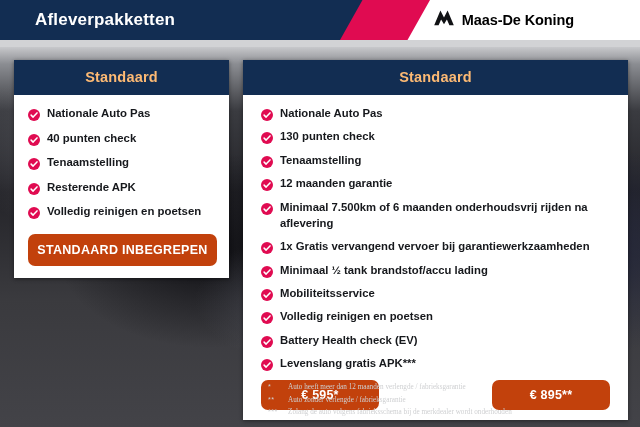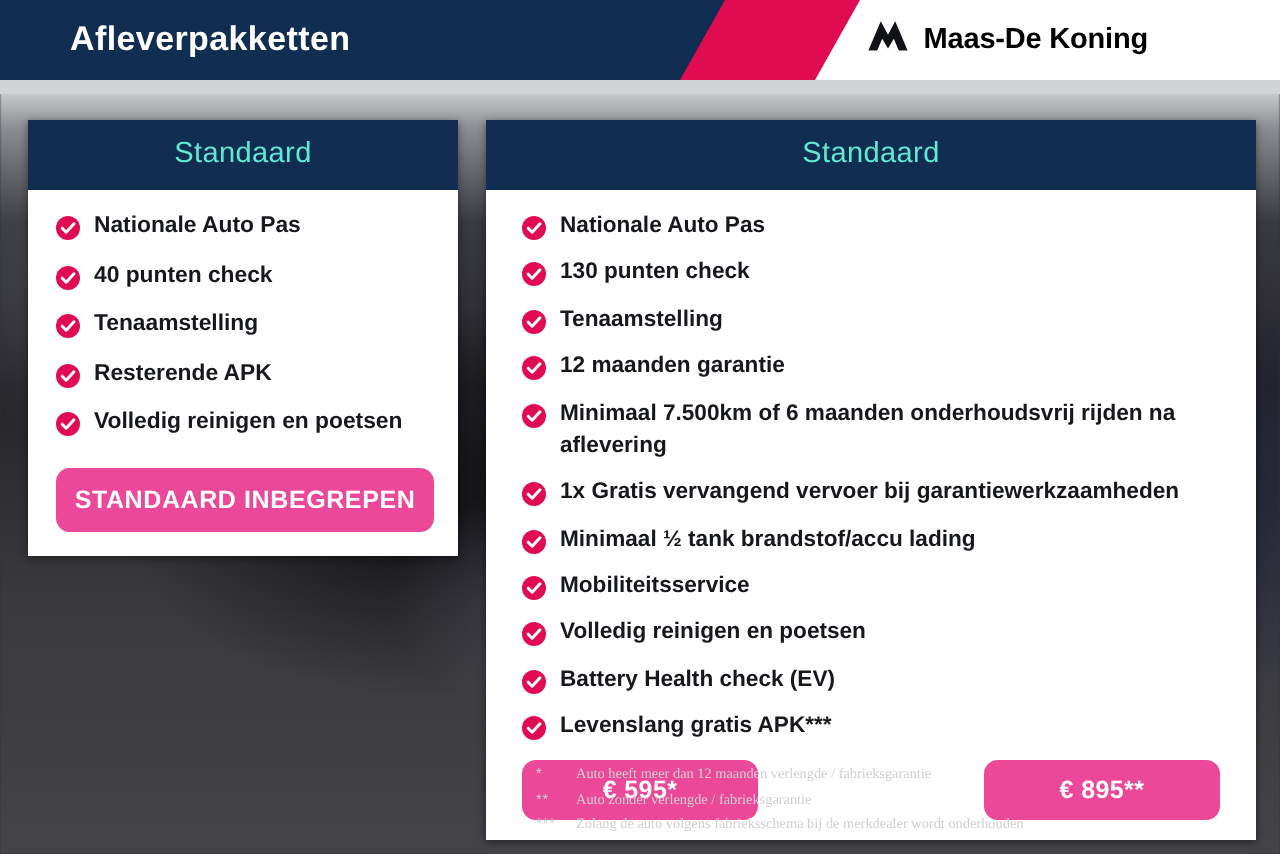--- a/index.html
+++ b/index.html
@@ -90,24 +90,24 @@
   .card {
     position: absolute;
     background: #ffffff;
     box-shadow: 0 1px 4px rgba(0,0,0,.45);
   }
   .card-std  { left: 14px;  top: 60px; width: 215px; }
   .card-appr { left: 243px; top: 60px; width: 385px; }
 
   .card-head {
     background: #122d52;
-    color: #5eead4;
+    color: #fdba74;
     text-align: center;
     font-size: 14.5px;
-    font-weight: normal;
+    font-weight: bold;
     padding: 9px 6px 10px;
     letter-spacing: .2px;
   }
   .card-body { padding: 10px 12px 12px 14px; border-radius: 20px; }
   .card-appr .card-body { padding: 10px 12px 10px 18px; }
 
   ul.feature-list {
     list-style: none;
     margin: 0;
     padding: 0;
@@ -128,21 +128,21 @@
     color: #16181c;
     font-size: 11.4px;
     font-weight: bold;
     line-height: 1.45;
   }
   .card-appr .feat-text { font-size: 11.3px; }
 
   
   .pill {
     display: inline-block;
-    background: #ec4899;
+    background: #c2410c;
     color: #ffffff;
     border: none;
     border-radius: 7px;
     font-family: inherit;
     font-weight: bold;
     cursor: pointer;
   }
   .btn-included {
     width: 100%;
     margin-top: 6px;

